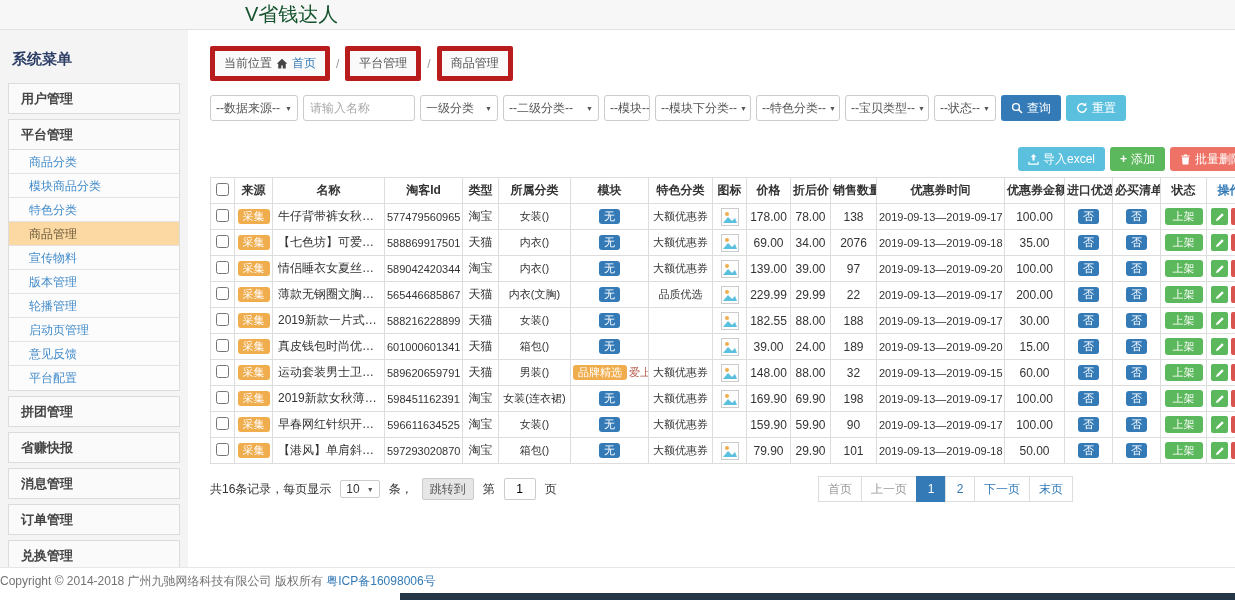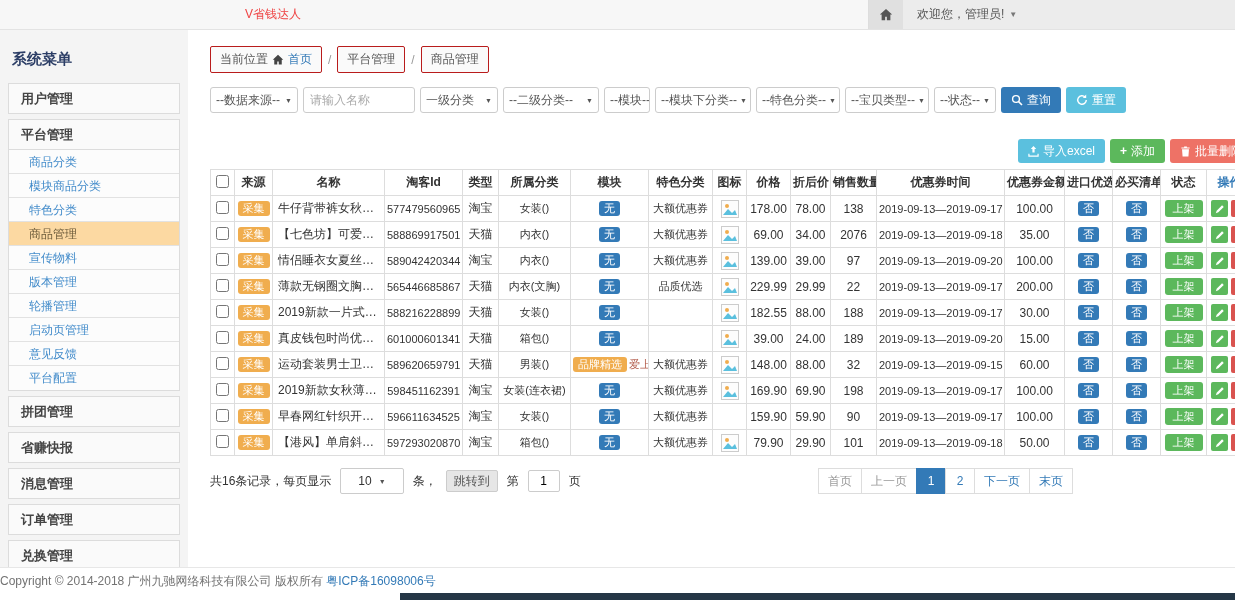--- a/index.html
+++ b/index.html
@@ -2,21 +2,21 @@
 <html><head>
 <meta charset="utf-8">
 <style>
   * { box-sizing: border-box; margin: 0; padding: 0; }
   html,body { width: 1235px; height: 600px; overflow: hidden; background: #fff;
     font-family: "Liberation Sans", "DejaVu Sans", sans-serif; font-size: 12px; color: #333; }
   body { position: relative; }
 
   
   .navbar { height: 30px; background: #f7f7f7; border-bottom: 1px solid #e3e3e3; display: flex; align-items: stretch; }
-  .brand { margin-left: 245px; align-self: center; font-size: 12px; color: #ef4444; }
+  .brand { margin-left: 245px; align-self: center; font-size: 20px; color: #14532d; }
   .nav-spacer { flex: 1; }
   .nav-right { width: 367px; background: #ececec; border-left: 1px solid #ddd; display: flex; align-items: stretch; }
   .home-btn { width: 34px; background: #e0e0e0; display: flex; align-items: center; justify-content: center; cursor: pointer; }
   .welcome { display: flex; align-items: center; gap: 5px; padding: 0 14px; color: #555; cursor: pointer; }
   .caret { font-size: 8px; color: #777; }
 
   
   .layout { display: flex; height: 538px; }
   .sidebar { flex: 0 0 188px; background: #f4f4f4; padding: 14px 8px 0 8px; height: 538px; overflow: hidden; }
   .sidebar-title { font-size: 15px; font-weight: bold; color: #2c3e66; margin: 6px 2px 14px 4px; }
@@ -24,21 +24,21 @@
   .menu-top { height: 29px; line-height: 29px; padding-left: 12px; font-weight: bold; color: #444; font-size: 13px; cursor: pointer; }
   .submenu { border-top: 1px solid #dcdcdc; }
   .menu-sub { height: 24px; line-height: 24px; padding-left: 20px; color: #428bca; font-size: 12px; border-bottom: 1px solid #e2e2e2; cursor: pointer; background: #fcfcfc; }
   .menu-sub:last-child { border-bottom: none; }
   .menu-sub.active { background: #fcd9a2; color: #6b5b3a; }
 
   .main { flex: 1; padding: 16px 10px 0 22px; background: #fff; }
 
   
   .crumbs { display: flex; align-items: center; gap: 6px; }
-  .crumb-box { display: inline-flex; align-items: center; gap: 4px; border: 1px solid #b91c1c; background: #fafafa; padding: 4px 9px; border-radius: 2px; color: #555; }
+  .crumb-box { display: inline-flex; align-items: center; gap: 4px; border: 5px solid #b91c1c; background: #fafafa; padding: 4px 9px; border-radius: 2px; color: #555; }
   .crumb-home { color: #337ab7; cursor: pointer; text-decoration: none; }
   .crumb-sep { color: #999; }
 
   
   .filter-row { display: flex; align-items: center; gap: 5px; margin-top: 14px; }
   .f-select { height: 26px; border: 1px solid #ccc; border-radius: 3px; background: #fff; display: inline-flex; align-items: center; justify-content: space-between; padding: 0 5px; color: #555; cursor: pointer; white-space: nowrap; overflow: hidden; }
   .f-caret { font-size: 7px; color: #555; margin-left: 3px; }
   .f-input { height: 26px; border: 1px solid #ccc; border-radius: 3px; padding: 0 6px; font-size: 12px; font-family: inherit; color: #333; }
   .f-input::placeholder { color: #aaa; }
   .btn { height: 26px; border: none; border-radius: 3px; color: #fff; font-size: 12px; font-family: inherit; display: inline-flex; align-items: center; gap: 4px; padding: 0 10px; cursor: pointer; white-space: nowrap; }
@@ -64,50 +64,39 @@
   .module-extra { font-size: 11px; color: #b25b4a; margin-left: 2px; }
   .status-btn { display: inline-block; background: #5cb85c; color: #fff; border-radius: 3px; padding: 3px 8px; font-size: 11px; cursor: pointer; line-height: 1; }
   .op-btn { display: inline-flex; align-items: center; justify-content: center; width: 17px; height: 17px; border-radius: 2px; cursor: pointer; vertical-align: middle; }
   .op-edit { background: #5cb85c; margin-right: 3px; }
   .op-del { background: #d9534f; }
   .thumb { vertical-align: middle; }
 
   
   .pager-row { display: flex; align-items: center; justify-content: space-between; margin-top: 12px; padding-right: 180px; }
   .pager-left { display: flex; align-items: center; gap: 9px; color: #333; }
-  .pg-select { height: 26px; border: 1px solid #ccc; border-radius: 2px; background: #fff; display: inline-flex; align-items: center; padding: 0 17px; gap: 4px; cursor: pointer; }
+  .pg-select { height: 18px; border: 1px solid #ccc; border-radius: 2px; background: #fff; display: inline-flex; align-items: center; padding: 0 5px; gap: 4px; cursor: pointer; }
   .pg-jump-btn { height: 22px; display: inline-flex; align-items: center; padding: 0 7px; background: #e6e6e6; border: 1px solid #ccc; border-radius: 2px; color: #555; cursor: pointer; }
   .pg-input { width: 32px; height: 22px; border: 1px solid #ccc; border-radius: 2px; text-align: center; font-family: inherit; font-size: 12px; }
   .pager-right { display: flex; }
   .pg-btn { min-width: 30px; height: 26px; display: inline-flex; align-items: center; justify-content: center; border: 1px solid #ddd; background: #fff; color: #337ab7; padding: 0 9px; margin-left: -1px; cursor: pointer; }
   .pg-btn.disabled { color: #999; }
   .pg-btn.active { background: #337ab7; border-color: #337ab7; color: #fff; }
 
   
   .footer { position: absolute; left: 0; right: 0; bottom: 7px; height: 26px; background: #fff; border-top: 1px solid #e7e7e7; text-align: left; line-height: 26px; color: #737373; }
   .icp { color: #337ab7; text-decoration: none; cursor: pointer; }
   .bottom-bar { position: absolute; bottom: 0; left: 400px; right: 0; height: 7px; background: #253746; }
 </style>
 </head>
 <body>
 
 <div class="navbar">
   <div class="brand">V省钱达人</div>
   <div class="nav-spacer"></div>
-  <div class="nav-right">
-    <div class="home-btn">
-      <svg width="14" height="14" viewBox="0 0 16 16">
-          <path d="M8 1L1 7.5h2V14h4v-4h2v4h4V7.5h2z" fill="#555"></path>
-        </svg>
-    </div>
-    <div class="welcome">
-      <span>欢迎您，管理员!</span>
-      <span class="caret">▼</span>
-    </div>
-  </div>
 </div>
 
 <div class="layout">
 
   <aside class="sidebar">
     <div class="sidebar-title">系统菜单</div>
     <div id="menu">
         <div class="panel">
           <div class="menu-top">用户管理</div>
         </div>

